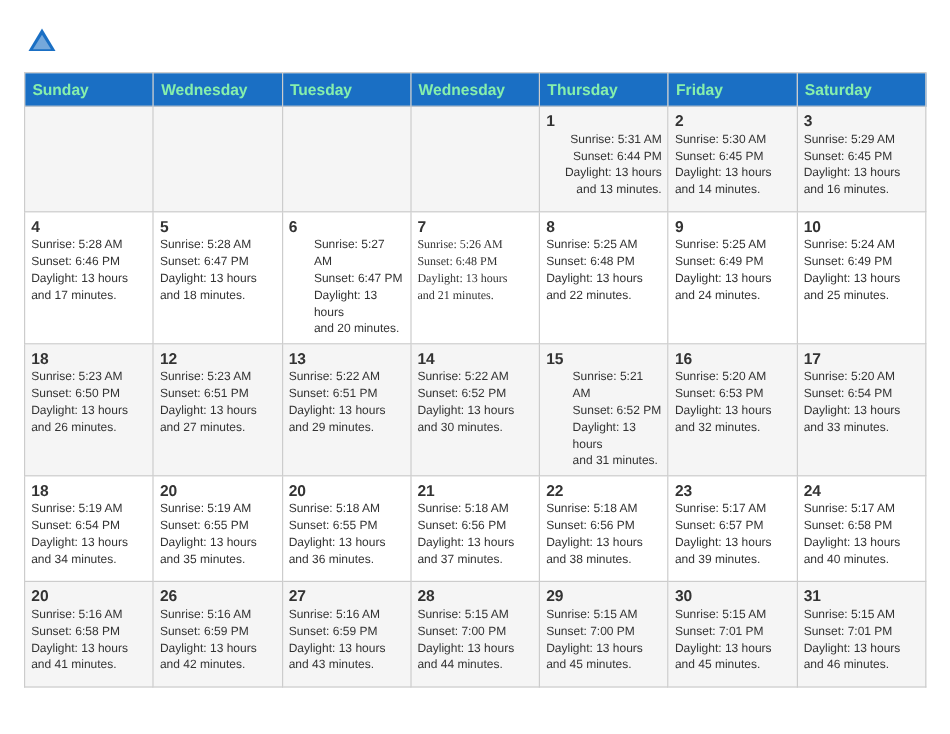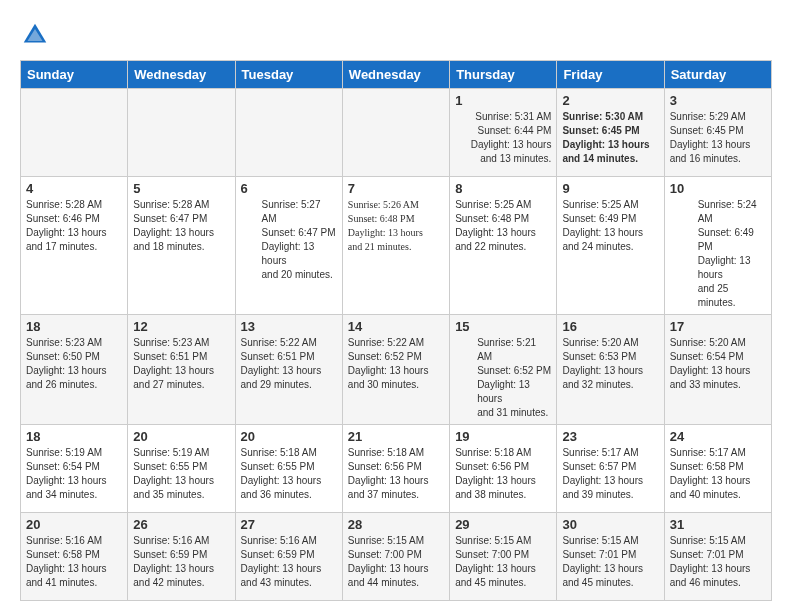--- a/index.html
+++ b/index.html
@@ -52,21 +52,21 @@
       font-size: 16px;
       color: #555;
     }
     table {
       width: 100%;
       border-collapse: collapse;
       table-layout: fixed;
     }
     thead tr th {
       background-color: #1a6fc4;
-      color: #ffffff;
+      color: #86efac;
       text-align: left;
       padding: 6px 6px;
       font-size: 13px;
       font-weight: bold;
       border: 1px solid #ccc;
     }
     tbody tr td {
       border: 1px solid #ccc;
       vertical-align: top;
       padding: 4px 5px;
@@ -136,21 +136,21 @@
         <td class="empty-cell"></td>
         <td>
           <div class="day-num">1</div>
           <div class="day-info" style="white-space: pre-line; text-align: right;">Sunrise: 5:31 AM
 Sunset: 6:44 PM
 Daylight: 13 hours
 and 13 minutes.</div>
         </td>
         <td>
           <div class="day-num">2</div>
-          <div class="day-info" style="white-space: pre-line; font-weight: bold;">Sunrise: 5:30 AM
+          <div class="day-info" style="white-space: pre-line;">Sunrise: 5:30 AM
 Sunset: 6:45 PM
 Daylight: 13 hours
 and 14 minutes.</div>
         </td>
         <td>
           <div class="day-num">3</div>
           <div class="day-info" style="white-space: pre-line;">Sunrise: 5:29 AM
 Sunset: 6:45 PM
 Daylight: 13 hours
 and 16 minutes.</div>
@@ -194,21 +194,21 @@
         </td>
         <td>
           <div class="day-num">9</div>
           <div class="day-info" style="white-space: pre-line;">Sunrise: 5:25 AM
 Sunset: 6:49 PM
 Daylight: 13 hours
 and 24 minutes.</div>
         </td>
         <td>
           <div class="day-num">10</div>
-          <div class="day-info" style="white-space: pre-line; margin-left: 28px;">Sunrise: 5:24 AM
+          <div class="day-info" style="white-space: pre-line;">Sunrise: 5:24 AM
 Sunset: 6:49 PM
 Daylight: 13 hours
 and 25 minutes.</div>
         </td>
       </tr>
       <tr>
         <td>
           <div class="day-num">18</div>
           <div class="day-info" style="white-space: pre-line;">Sunrise: 5:23 AM
 Sunset: 6:50 PM
@@ -281,21 +281,21 @@
 and 36 minutes.</div>
         </td>
         <td>
           <div class="day-num">21</div>
           <div class="day-info" style="white-space: pre-line;">Sunrise: 5:18 AM
 Sunset: 6:56 PM
 Daylight: 13 hours
 and 37 minutes.</div>
         </td>
         <td>
-          <div class="day-num">19</div>
+          <div class="day-num">22</div>
           <div class="day-info" style="white-space: pre-line;">Sunrise: 5:18 AM
 Sunset: 6:56 PM
 Daylight: 13 hours
 and 38 minutes.</div>
         </td>
         <td>
           <div class="day-num">23</div>
           <div class="day-info" style="white-space: pre-line;">Sunrise: 5:17 AM
 Sunset: 6:57 PM
 Daylight: 13 hours

